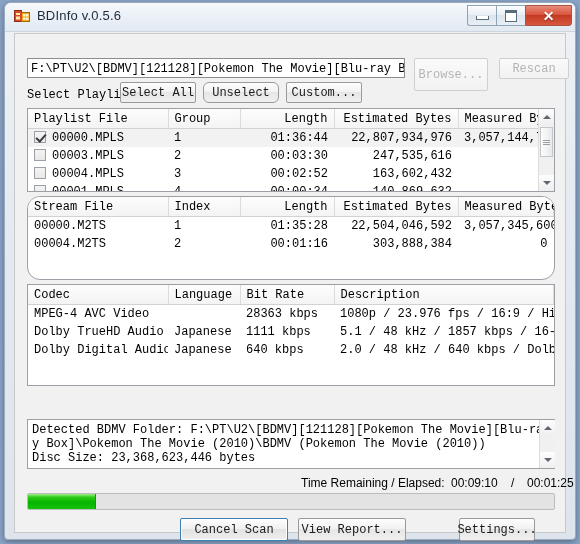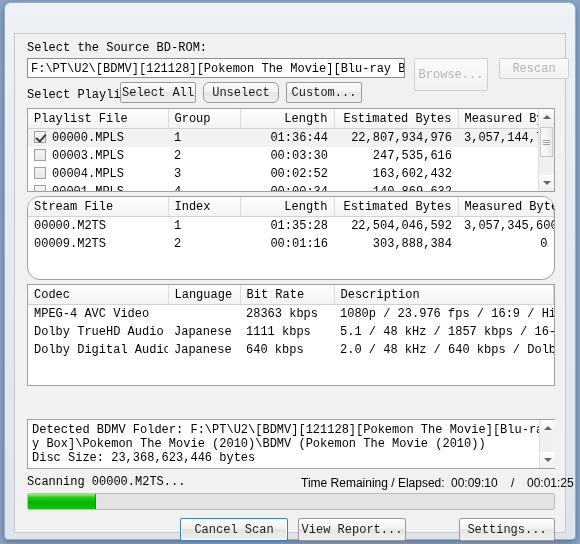--- a/index.html
+++ b/index.html
@@ -248,24 +248,47 @@
     color: #000;
     white-space: nowrap;
   }
   .statustext.sans { font-family: "Liberation Sans", sans-serif; }
 </style>
 </head>
 <body>
 
 <div id="window">
 
+  <div id="titlebar">
+    <svg id="app-icon" viewBox="0 0 16 16">
+      <rect x="0.5" y="1.5" width="7" height="11" fill="#d94a2a" stroke="#8e2c16"></rect>
+      <rect x="2" y="4" width="4" height="2" fill="#ffe9a8"></rect>
+      <rect x="2" y="7.5" width="4" height="3" fill="#ffe9a8"></rect>
+      <rect x="7.5" y="3.5" width="8" height="9" fill="#f5a623" stroke="#a06a10"></rect>
+      <rect x="9" y="5" width="2.5" height="2.5" fill="#fff4d0"></rect>
+      <rect x="12" y="5" width="2.5" height="2.5" fill="#fff4d0"></rect>
+      <rect x="9" y="8.5" width="2.5" height="2.5" fill="#fff4d0"></rect>
+      <rect x="12" y="8.5" width="2.5" height="2.5" fill="#fff4d0"></rect>
+    </svg>
+    <div id="title-text">BDInfo v.0.5.6</div>
+    <div id="wincontrols">
+      <div class="wbtn">
+        <div class="glyph-min"></div>
+      </div>
+      <div class="wbtn">
+        <div class="glyph-max"></div>
+      </div>
+      <div class="wbtn close">
+        <div class="glyph-close">✕</div>
+      </div>
+    </div>
+  </div>
 
   <div id="client">
 
-    <div class="lbl" style="left:12px; top:7px;">Select the Source BD-ROM:</div>
 
     <div class="textfield" style="left:12px; top:24px; width:378px; height:20px;">F:\PT\U2\[BDMV][121128][Pokemon The Movie][Blu-ray Box]\Pokemon T</div>
 
     <div class="btn disabled" style="left:399px; top:24px; width:74px; height:33px;">Browse...</div>
     <div class="btn disabled" style="left:484px; top:24px; width:70px; height:21px;">Rescan</div>
 
     <div class="lbl" style="left:12px; top:54px;">Select Playlist</div>
     <div class="btn" style="left:105px; top:48px; width:76px; height:21px;">Select All</div>
     <div class="btn" style="left:188px; top:48px; width:76px; height:21px;border-radius:6px;">Unselect</div>
     <div class="btn" style="left:271px; top:48px; width:76px; height:21px;">Custom...</div>
@@ -364,21 +387,21 @@
         </thead>
         <tbody>
           <tr>
             <td>00000.M2TS</td>
             <td>1</td>
             <td class="r">01:35:28</td>
             <td class="r">22,504,046,592</td>
             <td class="r">3,057,345,600</td>
           </tr>
           <tr>
-            <td>00009.M2TS</td>
+            <td>00004.M2TS</td>
             <td>2</td>
             <td class="r">00:01:16</td>
             <td class="r">303,888,384</td>
             <td class="r">0</td>
           </tr>
         </tbody>
       </table>
     </div>
 
     <div class="grid" style="left:12px; top:250px; width:528px; height:102px;">
@@ -424,28 +447,27 @@
 Disc Size: 23,368,623,446 bytes</div>
     <div class="vsb" style="left:524px; top:386px; height:48px;">
       <div class="sbbtn" style="top:0;">
           <div class="arr up"></div>
         </div>
       <div class="sbbtn" style="bottom:0;">
           <div class="arr down"></div>
         </div>
     </div>
 
-    <div class="statustext" style="left:12px; top:441px;">Scanning 00000.M2TS...</div>
     <div class="statustext sans" style="left:286px; top:442px;">Time Remaining / Elapsed:</div>
     <div class="statustext sans" style="left:436px; top:442px;">00:09:10</div>
     <div class="statustext sans" style="left:496px; top:442px;">/</div>
     <div class="statustext sans" style="left:512px; top:442px;">00:01:25</div>
 
     <div id="progress-track" style="left:12px; top:459px; width:528px; height:17px;">
       <div id="progress-fill" style="width: 13%;"></div>
     </div>
 
     <div class="btn default" style="left:165px; top:484px; width:108px; height:23px;">Cancel Scan</div>
     <div class="btn" style="left:283px; top:484px; width:108px; height:23px;">View Report...</div>
-    <div class="btn" style="left:444px; top:484px; width:96px; height:23px;">Settings...</div>
+    <div class="btn" style="left:444px; top:484px; width:76px; height:23px;">Settings...</div>
 
   </div>
 </div>
 
 </body></html>

